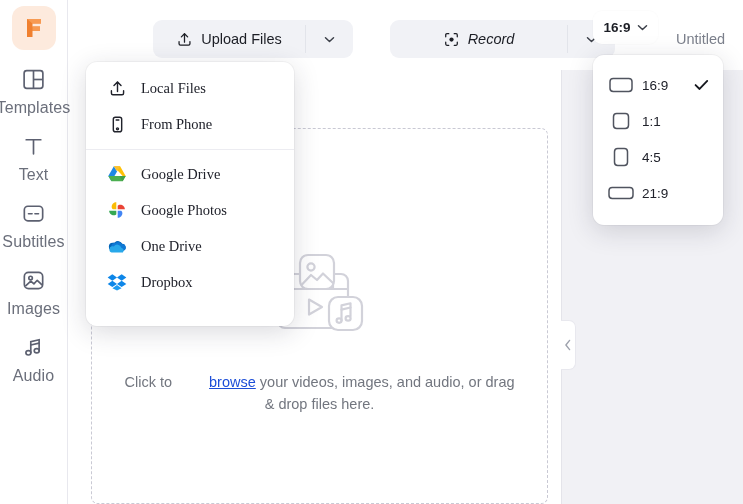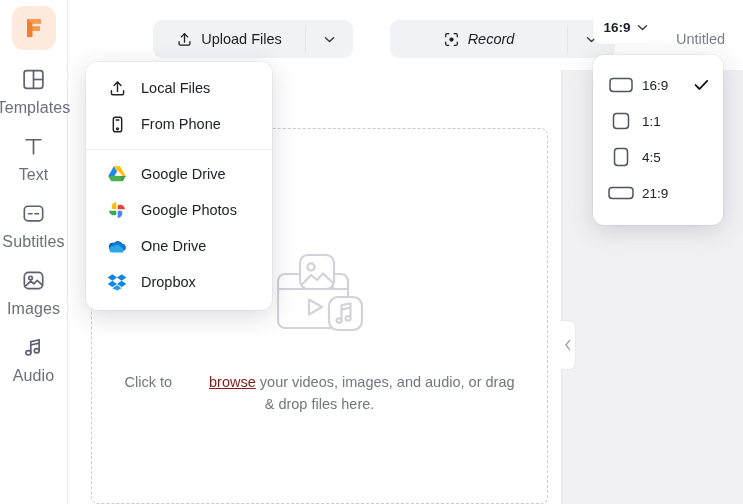--- a/index.html
+++ b/index.html
@@ -89,29 +89,29 @@
     border: 1px dashed #c9c9d4; border-radius: 7px;
     background: #fff;
     display: flex; flex-direction: column; align-items: center; justify-content: center;
     cursor: pointer;
   }
   .dz-art { margin-top: 30px; }
   .dz-text {
     margin-top: 28px; text-align: center;
     font-size: 14.5px; color: #72767f; line-height: 1.55; max-width: 400px;
   }
-  .dz-link { color: #7f1d1d; text-decoration: underline; cursor: pointer; margin-left: 33px; }
+  .dz-link { color: #1d4ed8; text-decoration: underline; cursor: pointer; margin-left: 33px; }
 
   
   .menu {
     position: absolute; left: 86px; top: 62px;
-    width: 186px; background: #fff;
+    width: 208px; background: #fff;
     border-radius: 11px;
     box-shadow: 0 6px 26px rgba(35,38,59,.17), 0 0 0 1px rgba(0,0,0,.035);
-    padding: 8px 0 10px; z-index: 20;
+    padding: 8px 0 26px; z-index: 20; font-family: Liberation Serif, serif;
   }
   .menu-item {
     display: flex; align-items: center; gap: 13px;
     height: 36px; padding: 0 0 0 20px; cursor: pointer;
   }
   .menu-item .mi-label { font-size: 14.5px; color: #20222b; }
   .menu-sep { height: 1px; background: #ececf1; margin: 7px 0 6px; }
   .mi-icon { width: 22px; display: flex; align-items: center; justify-content: center; }
 
   

